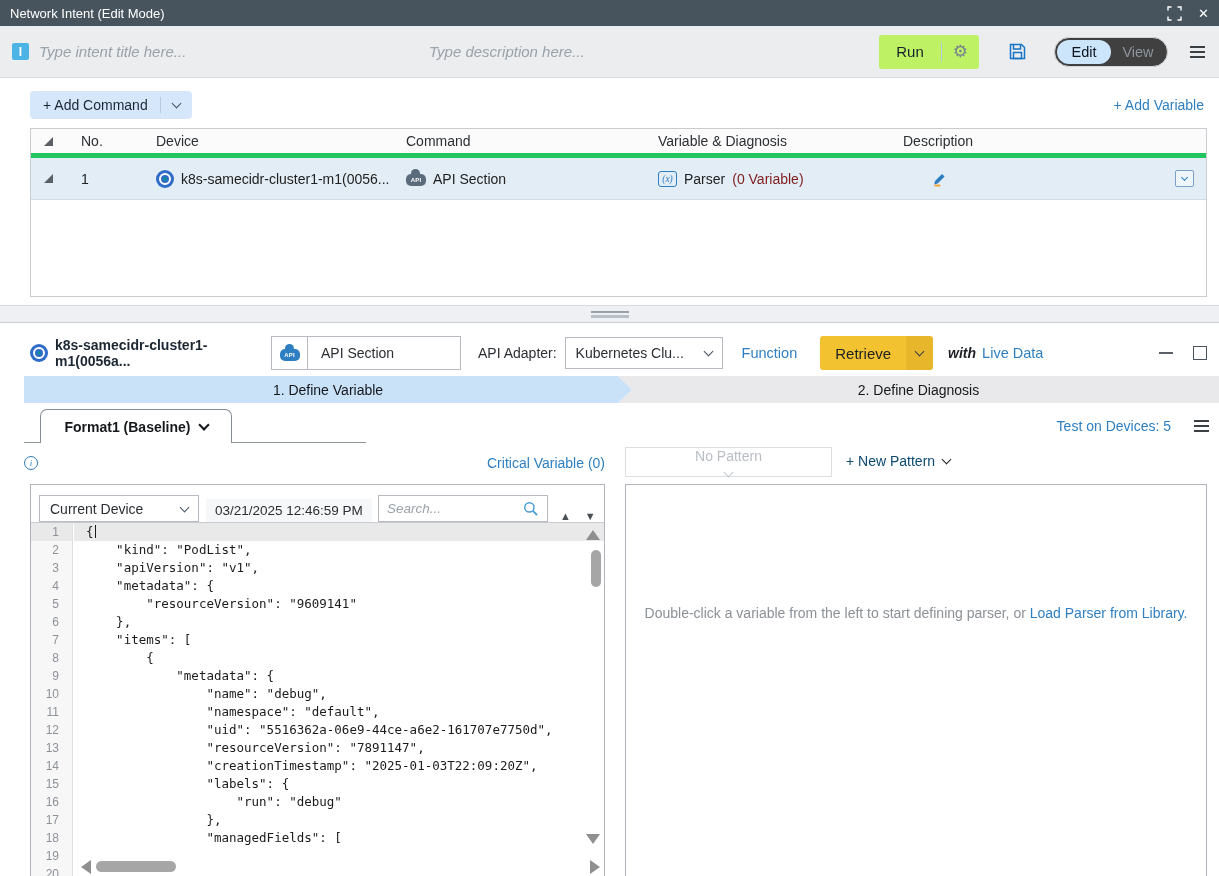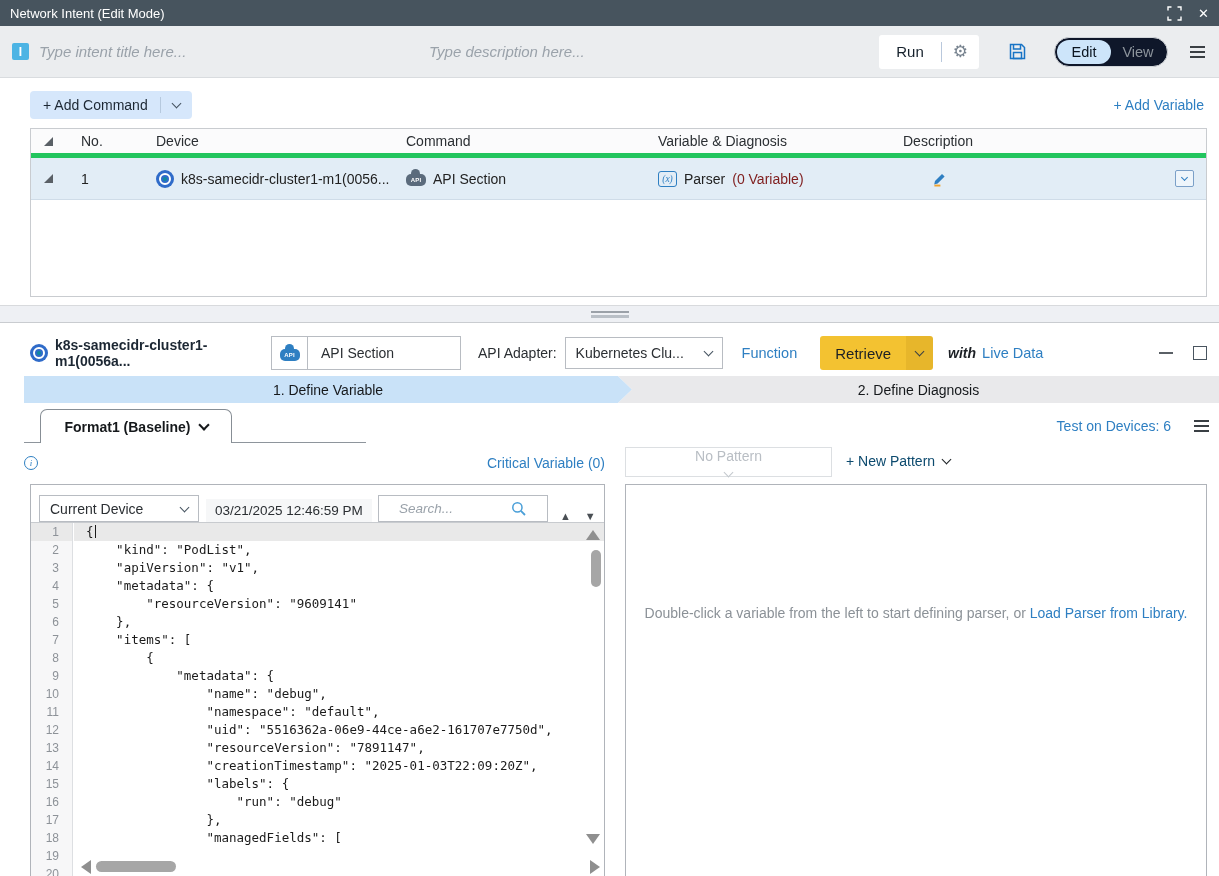--- a/index.html
+++ b/index.html
@@ -12,26 +12,26 @@
   .win-ctrl { display:flex; align-items:center; gap:16px; }
   .close-x { color:#fff; font-size:13px; line-height:1; cursor:pointer; }
 
   
   .topbar { position:absolute; left:0; top:26px; width:1219px; height:52px; background:#EBEDEF; border-bottom:1px solid #d9dcdf; display:flex; align-items:center; padding:0 14px 0 12px; }
   .intent-ico { width:17px; height:17px; background:#4CB4E4; color:#fff; font-size:12px; font-weight:bold; display:flex; align-items:center; justify-content:center; border-radius:2px; flex:none; }
   .ghost-input { border:none; background:transparent; outline:none; font-family:"Liberation Sans",sans-serif; font-size:15px; color:#333; }
   .ghost-input::placeholder { color:#9aa2aa; font-style:italic; }
   .title-input { width:330px; margin-left:10px; }
   .desc-input { flex:1; margin-left:60px; }
-  .run-group { display:flex; align-items:center; height:34px; background:#ffffff; border-radius:3px; overflow:hidden; }
+  .run-group { display:flex; align-items:center; height:34px; background:#bef264; border-radius:3px; overflow:hidden; }
   .run-btn { padding:0 17px; font-size:15px; color:#15202b; height:100%; display:flex; align-items:center; cursor:pointer; }
   .run-sep { width:1px; height:20px; background:#b9c8dc; }
   .gear-btn { padding:0 11px; height:100%; display:flex; align-items:center; color:#76828E; font-size:17px; cursor:pointer; }
   .save-btn { margin-left:28px; cursor:pointer; display:flex; align-items:center; }
-  .toggle { margin-left:26px; width:114px; height:30px; border:1px solid #d2d6da; background:#0f172a; border-radius:16px; display:flex; align-items:center; padding:2px; }
+  .toggle { margin-left:26px; width:114px; height:30px; border:1px solid #d2d6da; background:#404040; border-radius:16px; display:flex; align-items:center; padding:2px; }
   .toggle .seg { flex:1; height:24px; display:flex; align-items:center; justify-content:center; font-size:14.5px; border-radius:13px; cursor:pointer; }
   .seg-edit { background:#CDE5FA; color:#0b1520; }
   .seg-view { color:#8d949c; }
   .burger { width:15px; display:flex; flex-direction:column; gap:3px; cursor:pointer; }
   .burger i { display:block; height:2px; background:#3a3f44; }
   .topbar .burger { margin-left:22px; }
 
   
   .upper { position:absolute; left:0; top:78px; width:1219px; height:227px; background:#fff; }
   .add-cmd { position:absolute; left:30px; top:13px; height:28px; background:#D6E7FB; border-radius:4px; display:flex; align-items:center; cursor:pointer; }
@@ -107,21 +107,21 @@
   .no-pattern { position:absolute; left:625px; top:0; width:207px; height:30px; border:1px solid #dcdfe2; color:#b9bec4;flex-direction:column; }
   .no-pattern .chev { border-color:#c3c8cd; }
   .new-pattern { position:absolute; left:846px; top:6px; font-size:14px; color:#0c4a6e; cursor:pointer; display:flex; align-items:center; gap:8px; }
   .new-pattern .chev { border-color:#1c2025; border-width:1.8px; }
 
   
   .left-panel { position:absolute; left:30px; top:161px; width:575px; height:393px; border:1px solid #b0b4ba; background:#fff; }
   .ed-toolbar { height:38px; border-bottom:1px solid #c8cbcf; display:flex; align-items:flex-end; padding:0 8px; }
   .dev-sel { width:160px; height:27px; }
   .timestamp { margin-left:7px; padding:4px 9px; background:#f6f7f8; font-size:13.5px; color:#2b2f33; white-space:nowrap; }
-  .search-box { margin-left:6px; width:170px; height:27px; border:1px solid #b8bcc2; display:flex; align-items:center; padding:0 20px; background:#fff; }
+  .search-box { margin-left:6px; width:170px; height:27px; border:1px solid #b8bcc2; display:flex; align-items:center; padding:0 8px; background:#fff; }
   .search-box input { flex:1; border:none; outline:none; font-size:13.5px; font-family:"Liberation Sans",sans-serif; color:#333; min-width:0; }
   .search-box input::placeholder { color:#9aa2aa; font-style:italic; }
   .updown { margin-left:12px; display:flex; gap:14px; }
   .updown span { font-size:11px; color:#4a4f54; cursor:pointer; }
 
   .ed-body { position:absolute; left:0; top:38px; right:0; bottom:0; overflow:hidden; font-family:"DejaVu Sans Mono",monospace; font-size:12.5px; }
   .gutter { position:absolute; left:0; top:0; width:42px; bottom:0; background:#f7f7f8; border-right:1px solid #dddfe2; }
   .gutter .ln { height:18px; line-height:18px; text-align:right; padding-right:13px; color:#8d9298; font-size:12px; font-family:"Liberation Sans",sans-serif; }
   .code-area { position:absolute; left:43px; top:0; right:0; bottom:0; }
   .code-row { height:18px; line-height:18px; padding-left:12px; white-space:pre; color:#1b1b1b; }
@@ -282,21 +282,21 @@
   <div class="steps">
     <div class="step1">1. Define Variable</div>
     <div class="step2">2. Define Diagnosis</div>
   </div>
 
   <div class="tabstrip-line"></div>
   <div class="format-tab">
     <span>Format1 (Baseline)</span>
     <span class="chev"></span>
   </div>
-  <span class="test-devices">Test on Devices: 6</span>
+  <span class="test-devices">Test on Devices: 5</span>
   <span class="burger">
       <i></i>
       <i></i>
       <i></i>
     </span>
 
   <div class="controls-row">
     <span class="info-ico">i</span>
     <span class="crit-var">Critical Variable (0)</span>
     <div class="select no-pattern">

